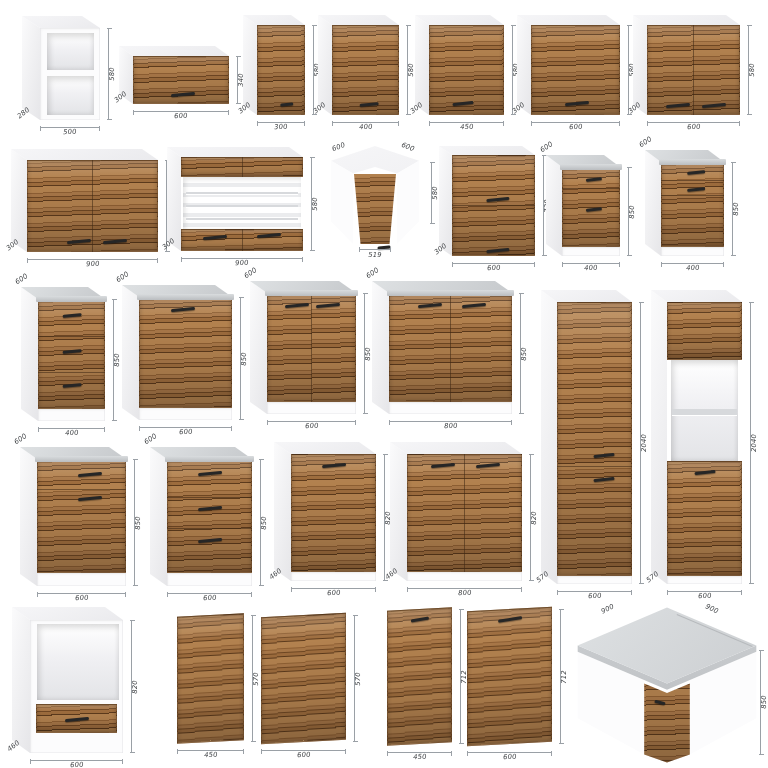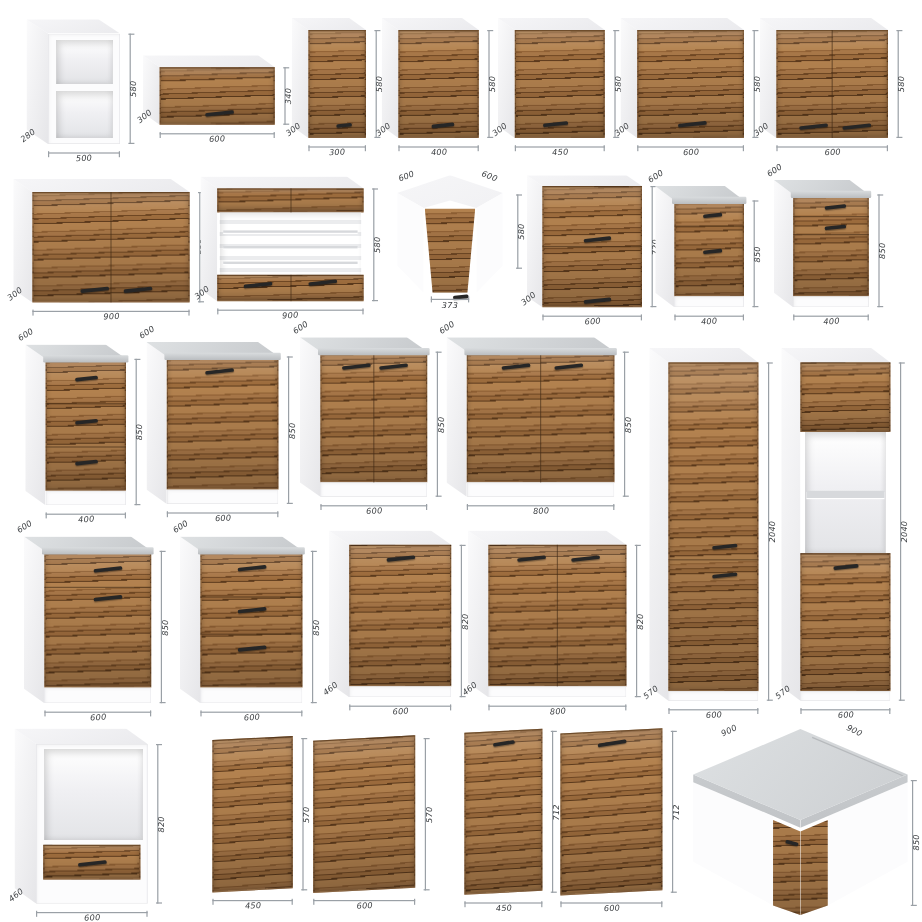--- a/index.html
+++ b/index.html
@@ -177,21 +177,21 @@
       <div class="topw" style="left: 0px; top: 0px; width: 100px; height: 114px; clip-path: polygon(6px 14.8px, 50px 0px, 94px 14.8px, 72px 27.4px, 50px 21.1px, 28px 27.4px);"></div>
       <div class="whitep" style="left: 0px; top: 0px; width: 100px; height: 114px; clip-path: polygon(6px 14.8px, 28px 27.4px, 28px 98px, 6px 75.2px);"></div>
       <div class="whitep" style="left: 0px; top: 0px; width: 100px; height: 114px; clip-path: polygon(94px 14.8px, 72px 27.4px, 72px 98px, 94px 75.2px);"></div>
       <div class="wood" style="left: 0px; top: 0px; width: 100px; height: 114px; clip-path: polygon(29px 27.9px, 71px 27.9px, 64.5px 98px, 35.5px 98px);"></div>
       <div class="handle" style="left: 50%; top: 79%; width: 13px;"></div>
       <div class="dim-label" style="left: 7px; top: -2px; transform: rotate(-21deg);">600</div>
       <div class="dim-label" style="left: 76px; top: -2px; transform: rotate(21deg);">600</div>
       <div class="dimv" style="left: 106px; top: 15.96px; height: 61.56px;"></div>
       <div class="dim-label" style="left: 110px; top: 46.74px; transform: translate(-50%, -50%) rotate(-90deg);">580</div>
       <div class="dimh" style="left: 34px; top: 102.6px; width: 32px;"></div>
-      <div class="dim-label" style="left: 50px; top: 105.6px; transform: translateX(-50%);">373</div>
+      <div class="dim-label" style="left: 50px; top: 105.6px; transform: translateX(-50%);">519</div>
     </div>
     <div class="item" style="left: 439px; top: 146px; width: 112px; height: 128px;">
       <div class="side" style="left: 0px; top: 0px; width: 14px; height: 111px; clip-path: polygon(0px 0px, 13px 9px, 13px 110px, 0px 101px);"></div>
       <div class="topw" style="left: 0px; top: 0px; width: 97px; height: 10px; clip-path: polygon(0px 0px, 83px 0px, 96px 9px, 13px 9px);"></div>
       <div class="front" style="left: 13px; top: 9px; width: 83px; height: 101px;">
         <div class="panel wood" style="left: 0%; top: 0%; width: 100%; height: 100%;"></div>
         <div class="hsplit" style="top: calc(50% - 0.5px); left: 0%; width: 100%;"></div>
         <div class="handle" style="left: 56%; top: 43%; width: 23.24px;"></div>
         <div class="handle" style="left: 56%; top: 93%; width: 23.24px;"></div>
       </div>

